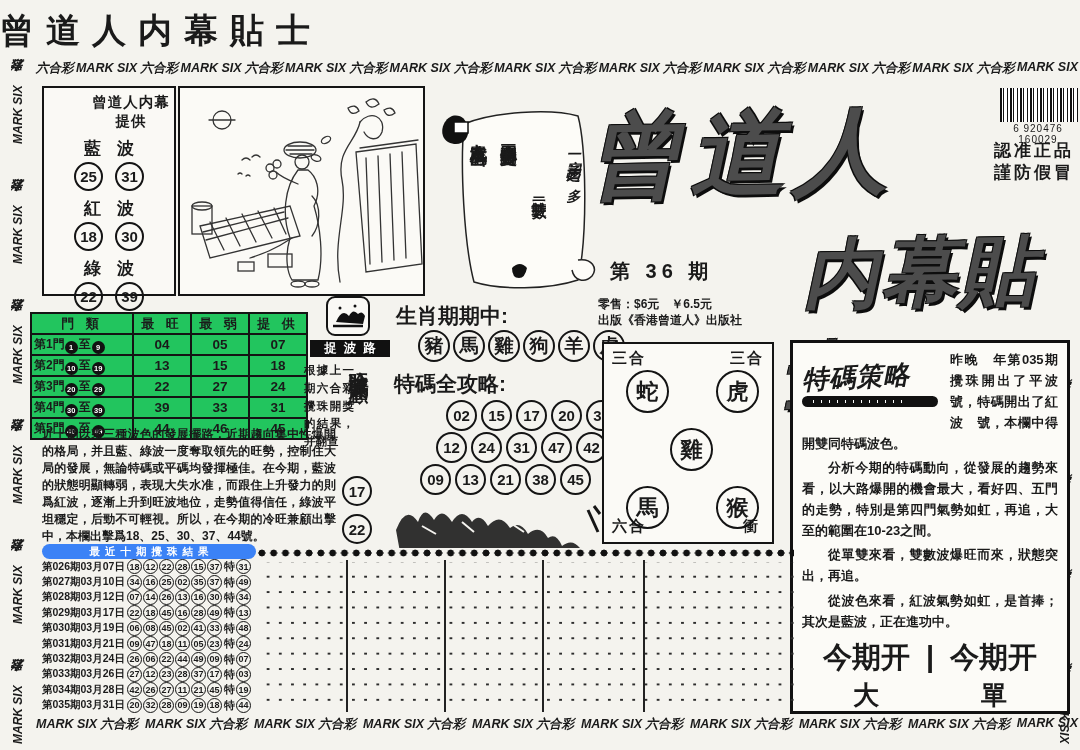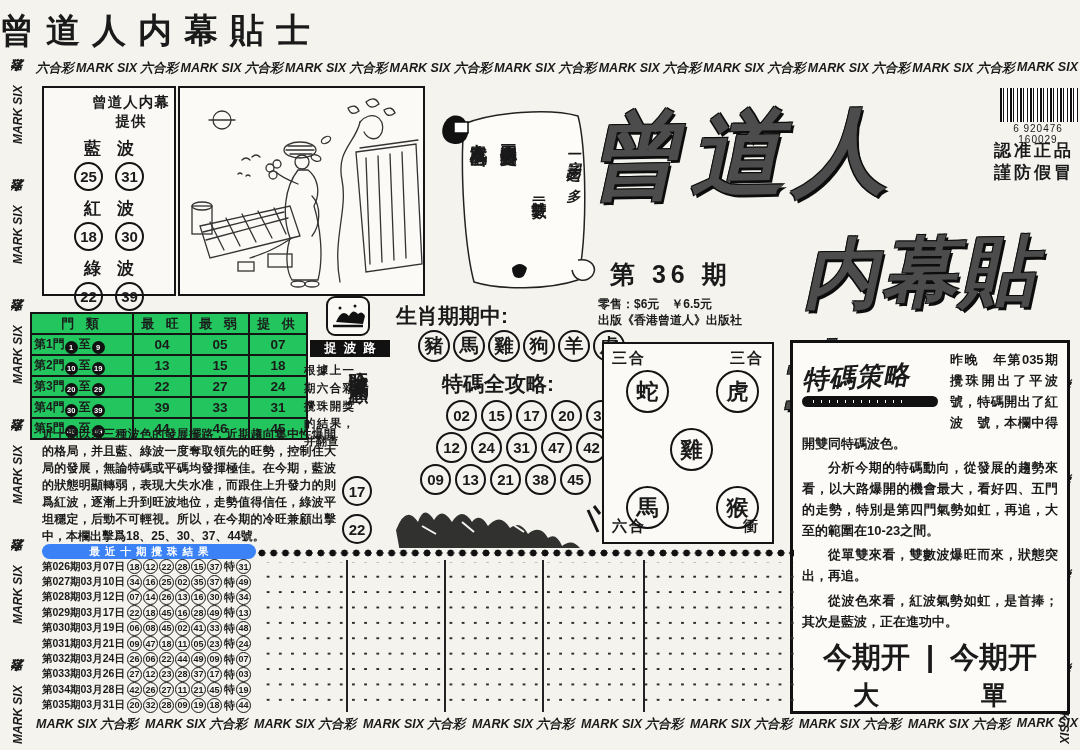--- a/index.html
+++ b/index.html
@@ -31,21 +31,21 @@
   #right-strip .vband-item{writing-mode:vertical-rl;font-size:12px;font-weight:900;
         font-style:italic;white-space:nowrap;}
   #big-title-main{left:596px;top:90px;font-size:94px;font-weight:900;letter-spacing:8px;
         color:#4c4c4c;transform:skewX(-13deg) rotate(-1deg);
         font-family:"Liberation Serif","DejaVu Serif",serif;
         text-shadow:3px 3px 0 #0d0d0d,-1px -1px 0 #0d0d0d,1px -1px 0 #0d0d0d,-1px 1px 0 #0d0d0d;}
   #big-title-sub{left:798px;top:222px;font-size:76px;font-weight:900;letter-spacing:2px;
         color:#4c4c4c;transform:skewX(-13deg) rotate(-1deg);
         font-family:"Liberation Serif","DejaVu Serif",serif;
         text-shadow:3px 3px 0 #0d0d0d,-1px -1px 0 #0d0d0d,1px -1px 0 #0d0d0d,-1px 1px 0 #0d0d0d;}
-  #issue-no{left:610px;top:258px;font-size:25px;font-weight:900;letter-spacing:5px;}
+  #issue-no{left:610px;top:258px;font-size:20px;font-weight:900;letter-spacing:5px;}
   #price-line{left:598px;top:296px;font-size:12px;font-weight:bold;}
   #publisher-line{left:598px;top:312px;font-size:12px;font-weight:bold;}
   #barcode{left:1000px;top:88px;width:78px;height:34px;
         background:repeating-linear-gradient(90deg,#111 0 2px,#fff 2px 3px,#111 3px 4px,#fff 4px 7px,#111 7px 8px,#fff 8px 10px);}
   #barcode-number{left:998px;top:123px;width:80px;text-align:center;font-size:10px;letter-spacing:1px;}
   #auth-text{left:994px;top:140px;font-size:17px;font-weight:900;letter-spacing:3px;line-height:1.3;}
   
   #provide-box{left:42px;top:86px;width:134px;height:210px;border:2px solid #141414;
         background:#faf9f5;text-align:center;box-sizing:border-box;}
   #provide-title{margin-top:5px;font-size:14.5px;font-weight:900;letter-spacing:1px;padding-left:44px;}
@@ -81,21 +81,21 @@
   #wave-note{left:304px;top:362px;width:50px;font-size:11.5px;font-weight:bold;line-height:1.55;
         text-align:justify;}
   #wave-slogan{left:346px;top:356px;writing-mode:vertical-rl;font-size:20px;font-weight:900;
         letter-spacing:2px;}
   #wave-pick1{left:342px;top:476px;}
   #wave-pick2{left:342px;top:514px;}
   
   #zodiac-heading{left:396px;top:302px;font-size:21px;font-weight:900;text-align:center;}
   #zodiac-row{left:418px;top:330px;display:flex;gap:3px;}
   .zchar{font-weight:900;}
-  #strategy-heading{left:394px;top:370px;font-size:21px;font-weight:900;margin-left:48px;}
+  #strategy-heading{left:394px;top:370px;font-size:21px;font-weight:900;}
   #srow0{left:446px;top:400px;display:flex;gap:4px;}
   #srow1{left:436px;top:432px;display:flex;gap:4px;}
   #srow2{left:420px;top:464px;display:flex;gap:4px;}
   #ink-stamp{left:392px;top:496px;width:212px;height:52px;filter:blur(0.6px);}
   
   #compat-box{left:602px;top:342px;width:172px;height:202px;border:2px solid #141414;
         background:#fbfaf6;box-sizing:border-box;}
   .corner{position:absolute;font-size:15px;font-weight:900;letter-spacing:2px;}
   #corner-tl{left:8px;top:5px;}  #corner-tr{right:8px;top:5px;}
   #corner-bl{left:8px;bottom:6px;} #corner-br{right:12px;bottom:6px;}

